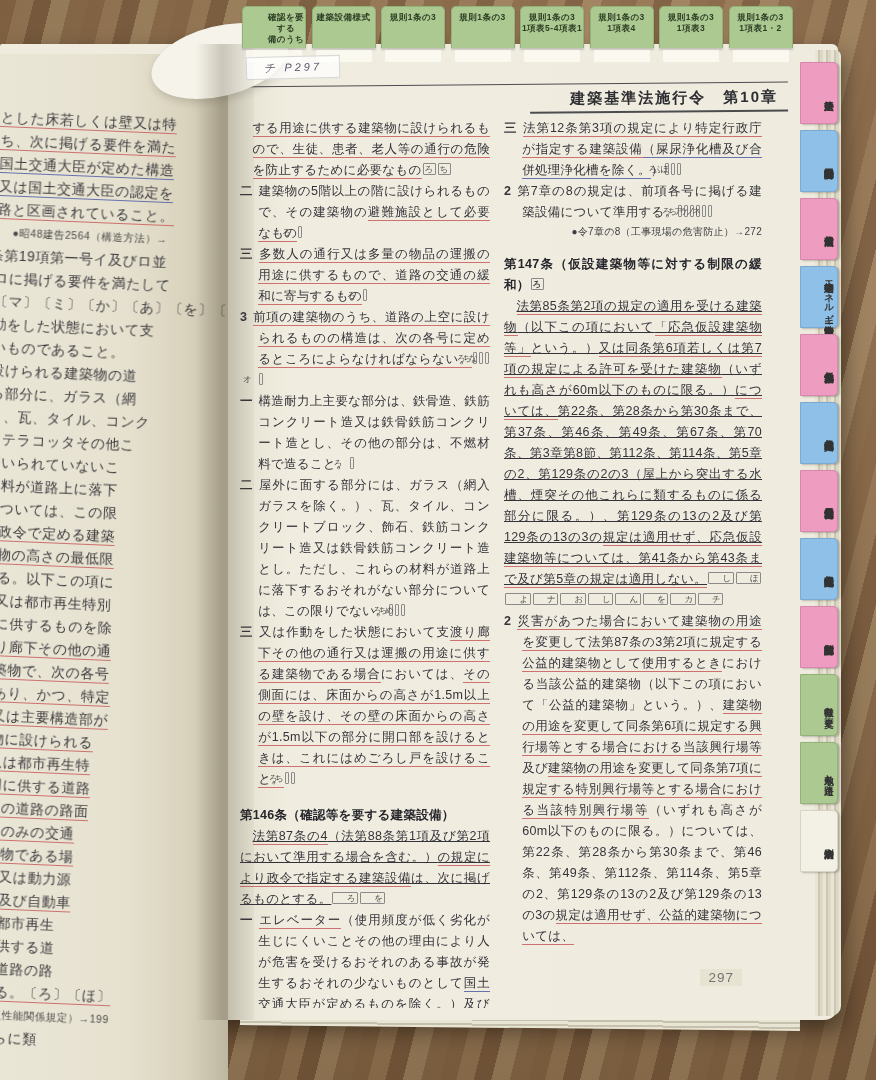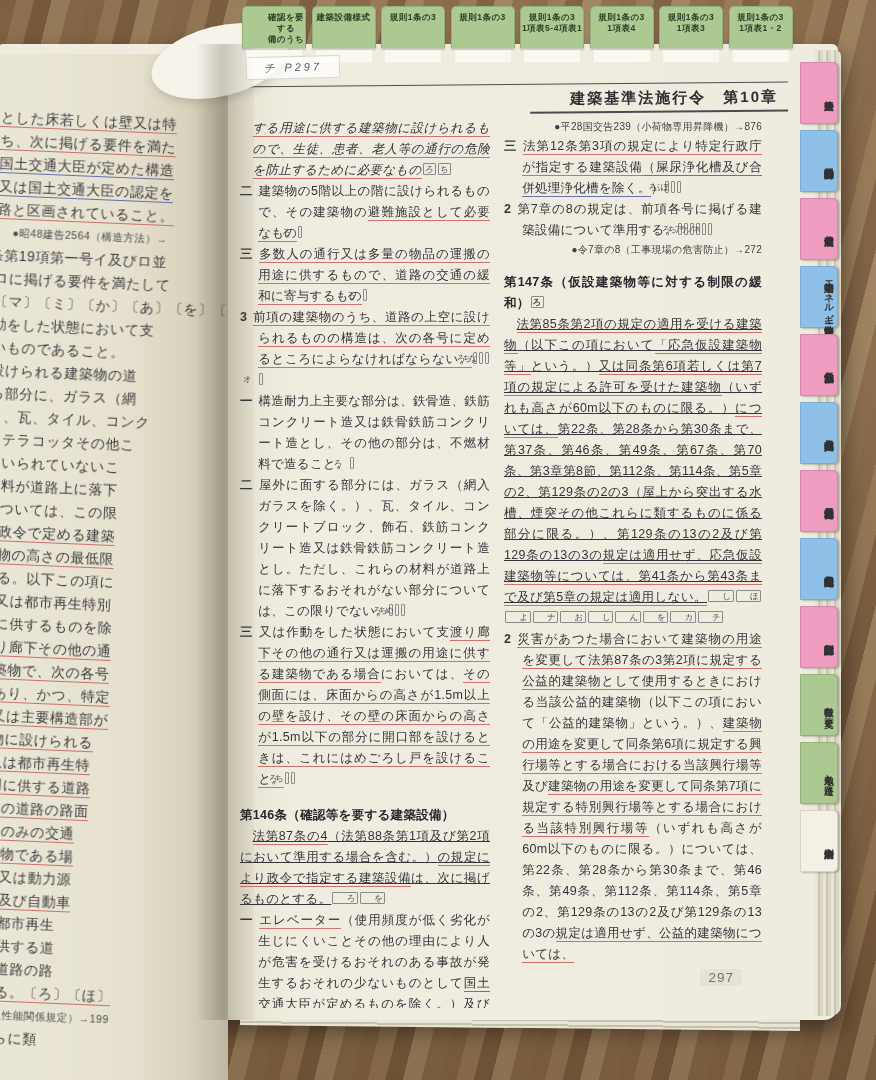--- a/index.html
+++ b/index.html
@@ -72,21 +72,21 @@
 
   
   .col{
     position:absolute;top:74px;height:890px;overflow:hidden;
     font-size:12.5px;line-height:21px;color:#35333a;
     text-align:justify;letter-spacing:.3px;
   }
   .col1{left:12px;width:250px;}
   .col2{left:276px;width:258px;}
   .blk{margin:0;}
-  .cont,.cont2{padding-left:1em;font-style:italic;}
+  .cont,.cont2{padding-left:1em;}
   .item{padding-left:1.45em;text-indent:-1.45em;}
   .para{text-indent:1em;text-decoration:underline;}
   .art{font-weight:bold;margin-top:15px;color:#26262c;}
   .note{font-size:10px;line-height:15px;text-align:right;color:#3d3d42;margin:1px 0 2px;}
   .inum{margin-right:.45em;font-weight:bold;}
   .ur{border-bottom:1.7px solid rgba(199,92,92,.85);padding-bottom:.5px;}
   .ub{border-bottom:1.7px solid rgba(86,100,168,.9);padding-bottom:.5px;}
   .mk{
     display:inline-block;font-size:8.5px;line-height:10px;border:1px solid #8a8a8a;
     padding:0 1px;margin:0 1px;vertical-align:2px;color:#4c4c4c;border-radius:1px;
@@ -199,21 +199,20 @@
           <div class="blk item"><span class="inum">三</span><span class="ur">多数人の通行又は多量の物品の運搬の用途に供するもので、</span><span class="ur">道路の交通の緩和に寄与するもの</span><span class="mk">ろ</span></div>
           <div class="blk item"><span class="inum">3</span><span class="ur">前項の建築物のうち、道路の上空に設けられるものの構造は、次の各号に定めるところによらなければならない。</span><span class="mk">ろ</span><span class="mk">ち</span><span class="mk">な</span><span class="mk">オ</span></div>
           <div class="blk item"><span class="inum">一</span><span>構造耐力上主要な部分は、鉄骨造、鉄筋コンクリート造又は鉄骨鉄筋コンクリート造とし、その他の部分は、不燃材料で造ること。</span><span class="mk">ろ</span></div>
           <div class="blk item"><span class="inum">二</span><span>屋外に面する部分には、ガラス（網入ガラスを除く。）、瓦、タイル、コンクリートブロック、飾石、鉄筋コンクリート造又は鉄骨鉄筋コンクリート造とし。ただし、これらの材料が道路上に落下するおそれがない部分については、この限りでない。</span><span class="mk">ろ</span><span class="mk">ち</span><span class="mk">め</span></div>
           <div class="blk item"><span class="inum">三</span><span>又は作動をした状態において支</span><span class="ur">渡り廊下その他の通行又は運搬の用途に供する建築物である場合</span><span>においては、</span><span class="ur">その側面には、床面からの高さが1.5m以上の壁を設け、その壁の床面からの高さが1.5m以下の部分に開口部を設けるときは、これにはめごろし戸を設けること。</span><span class="mk">ろ</span><span class="mk">ち</span></div>
           <div class="blk art"><span>第146条（確認等を要する建築設備）</span></div>
           <div class="blk para"><span class="ur">法第87条の4</span><span>（法第88条第1項及び第2項において準用する場合を含む。）</span><span class="ur">の規定により政令で指定する建築設備</span><span>は、次に掲げるものとする。</span><span class="mk">ろ</span><span class="mk">を</span></div>
           <div class="blk item"><span class="inum">一</span><span class="ur">エレベーター</span><span>（使用頻度が低く劣化が生じにくいことその他の理由により人が危害を受けるおそれのある事故が発生するおそれの少ないものとして</span><span class="ub">国土交通大臣が定めるものを除く。</span><span>）</span><span class="ur">及びエスカレーター</span></div>
         </div>
       <div class="col col2">
-          <div class="blk note"><span>●平28国交告239（小荷物専用昇降機）→876</span></div>
           <div class="blk item"><span class="inum">三</span><span class="ur">法第12条第3項の規定により特定行政庁が指定する建築設備</span><span class="ub">（屎尿浄化槽及び合併処理浄化槽を除く。</span><span>）</span><span class="mk">ろ</span><span class="mk">ふ</span><span class="mk">ほ</span></div>
           <div class="blk item"><span class="inum">2</span><span>第7章の8の規定は、前項各号に掲げる建築設備について準用する。</span><span class="mk">ろ</span><span class="mk">ち</span><span class="mk">ア</span><span class="mk">ケ</span><span class="mk">ノ</span><span class="mk">ネ</span></div>
           <div class="blk note"><span>●令7章の8（工事現場の危害防止）→272</span></div>
           <div class="blk art"><span>第147条（仮設建築物等に対する制限の緩和）</span><span class="mk">ろ</span></div>
           <div class="blk para"><span class="ur">法第85条第2項の規定の適用を受ける建築物</span><span>（以下この項において</span><span class="ur">「応急仮設建築物等」</span><span>という。）</span><span class="ur">又は同条第6項若しくは第7項の規定による許可を受けた建築物</span><span>（いずれも高さが60m以下のものに限る。）</span><span class="ur">については、</span><span>第22条、第28条から第30条まで、第37条、第46条、第49条、第67条、第70条、第3章第8節、第112条、第114条、第5章の2、第129条の2の3（屋上から突出する水槽、煙突その他これらに類するものに係る部分に限る。）、第129条の13の2及び第129条の13の3の</span><span class="ur">規定は適用せず、応急仮設建築物等については、第41条から第43条まで及び第5章の規定は適用しない。</span><span class="mk">し</span><span class="mk">ほ</span><span class="mk">よ</span><span class="mk">ナ</span><span class="mk">お</span><span class="mk">し</span><span class="mk">ん</span><span class="mk">を</span><span class="mk">カ</span><span class="mk">チ</span></div>
           <div class="blk item"><span class="inum">2</span><span class="ur">災害があつた場合において建築物の用途を変更して法第87条の3第2項に規定する公益的建築物として使用するとき</span><span>における当該公益的建築物（以下この項において「公益的建築物」という。）、</span><span class="ur">建築物の用途を変更して同条第6項に規定する興行場等とする場合における当該興行場等</span><span>及び</span><span class="ur">建築物の用途を変更して同条第7項に規定する特別興行場等とする場合における当該特別興行場等</span><span>（いずれも高さが60m以下のものに限る。）については、第22条、第28条から第30条まで、第46条、第49条、第112条、第114条、第5章の2、第129条の13の2及び第129条の13の3の</span><span class="ur">規定は適用せず、公益的建築物については、</span></div>
         </div>
       <div class="page-number">297</div>
     </div>
 

